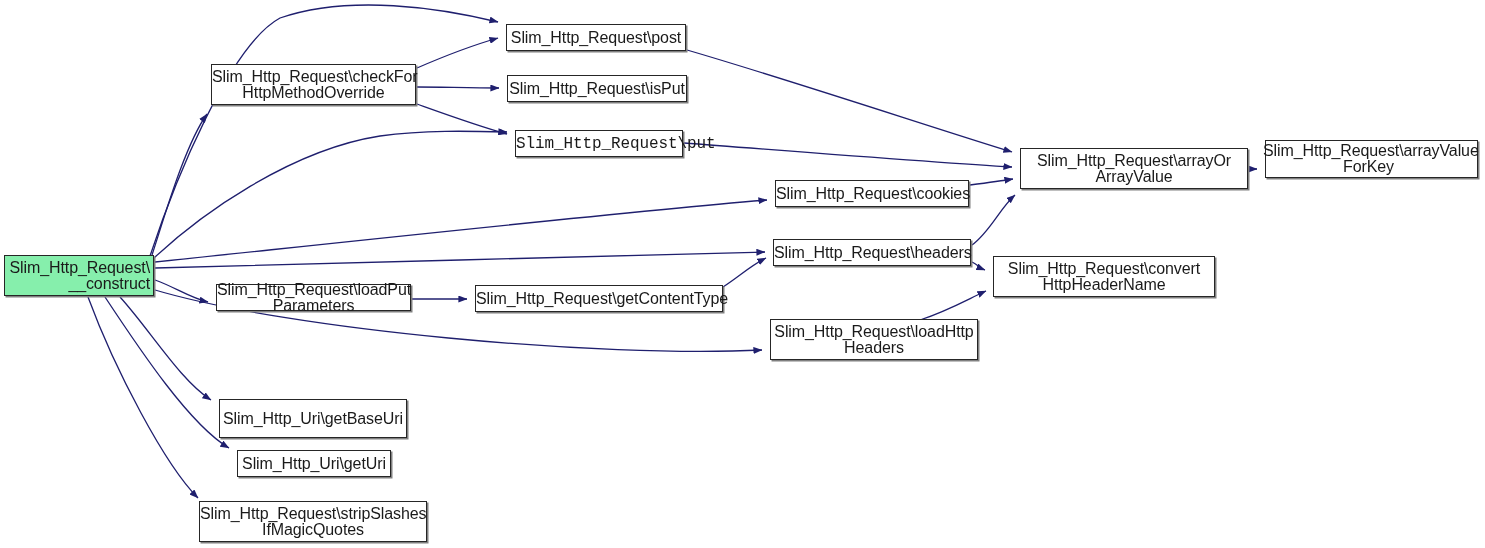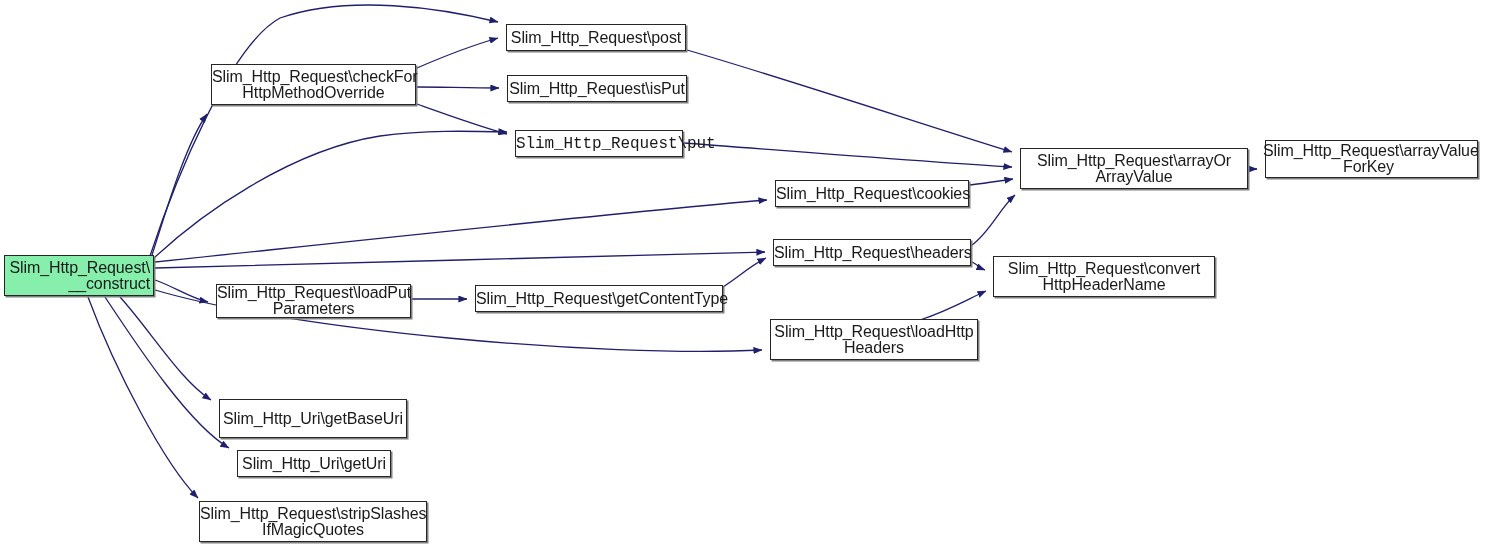--- a/index.html
+++ b/index.html
@@ -96,21 +96,21 @@
       <div class="node" style="left: 507px; top: 75px; width: 180px; height: 27px;"><span class="node-label">Slim_Http_Request\isPut</span></div>
       <div class="node" style="left: 515px; top: 130px; width: 168px; height: 27px; font-family: Liberation Mono, monospace;"><span class="node-label">Slim_Http_Request\put</span></div>
       <div class="node" style="left: 1020px; top: 148px; width: 228px; height: 41px;"><span class="node-label">Slim_Http_Request\arrayOr
 ArrayValue</span></div>
       <div class="node" style="left: 1265px; top: 140px; width: 213px; height: 38px; justify-content: flex-end;"><span class="node-label">Slim_Http_Request\arrayValue
 ForKey</span></div>
       <div class="node" style="left: 775px; top: 180px; width: 194px; height: 27px;"><span class="node-label">Slim_Http_Request\cookies</span></div>
       <div class="node" style="left: 773px; top: 239px; width: 198px; height: 27px;"><span class="node-label">Slim_Http_Request\headers</span></div>
       <div class="node" style="left: 993px; top: 256px; width: 222px; height: 41px;"><span class="node-label">Slim_Http_Request\convert
 HttpHeaderName</span></div>
-      <div class="node" style="left: 216px; top: 284px; width: 195px; height: 34px;"><span class="node-label">Slim_Http_Request\loadPut
+      <div class="node" style="left: 216px; top: 284px; width: 195px; height: 27px;"><span class="node-label">Slim_Http_Request\loadPut
 Parameters</span></div>
       <div class="node" style="left: 475px; top: 285px; width: 248px; height: 27px; justify-content: center;"><span class="node-label">Slim_Http_Request\getContentType</span></div>
       <div class="node" style="left: 770px; top: 319px; width: 208px; height: 41px;"><span class="node-label">Slim_Http_Request\loadHttp
 Headers</span></div>
       <div class="node" style="left: 219px; top: 399px; width: 188px; height: 39px;"><span class="node-label">Slim_Http_Uri\getBaseUri</span></div>
       <div class="node" style="left: 237px; top: 450px; width: 154px; height: 27px;"><span class="node-label">Slim_Http_Uri\getUri</span></div>
       <div class="node" style="left: 199px; top: 501px; width: 228px; height: 41px;"><span class="node-label">Slim_Http_Request\stripSlashes
 IfMagicQuotes</span></div>
     </div>
 

